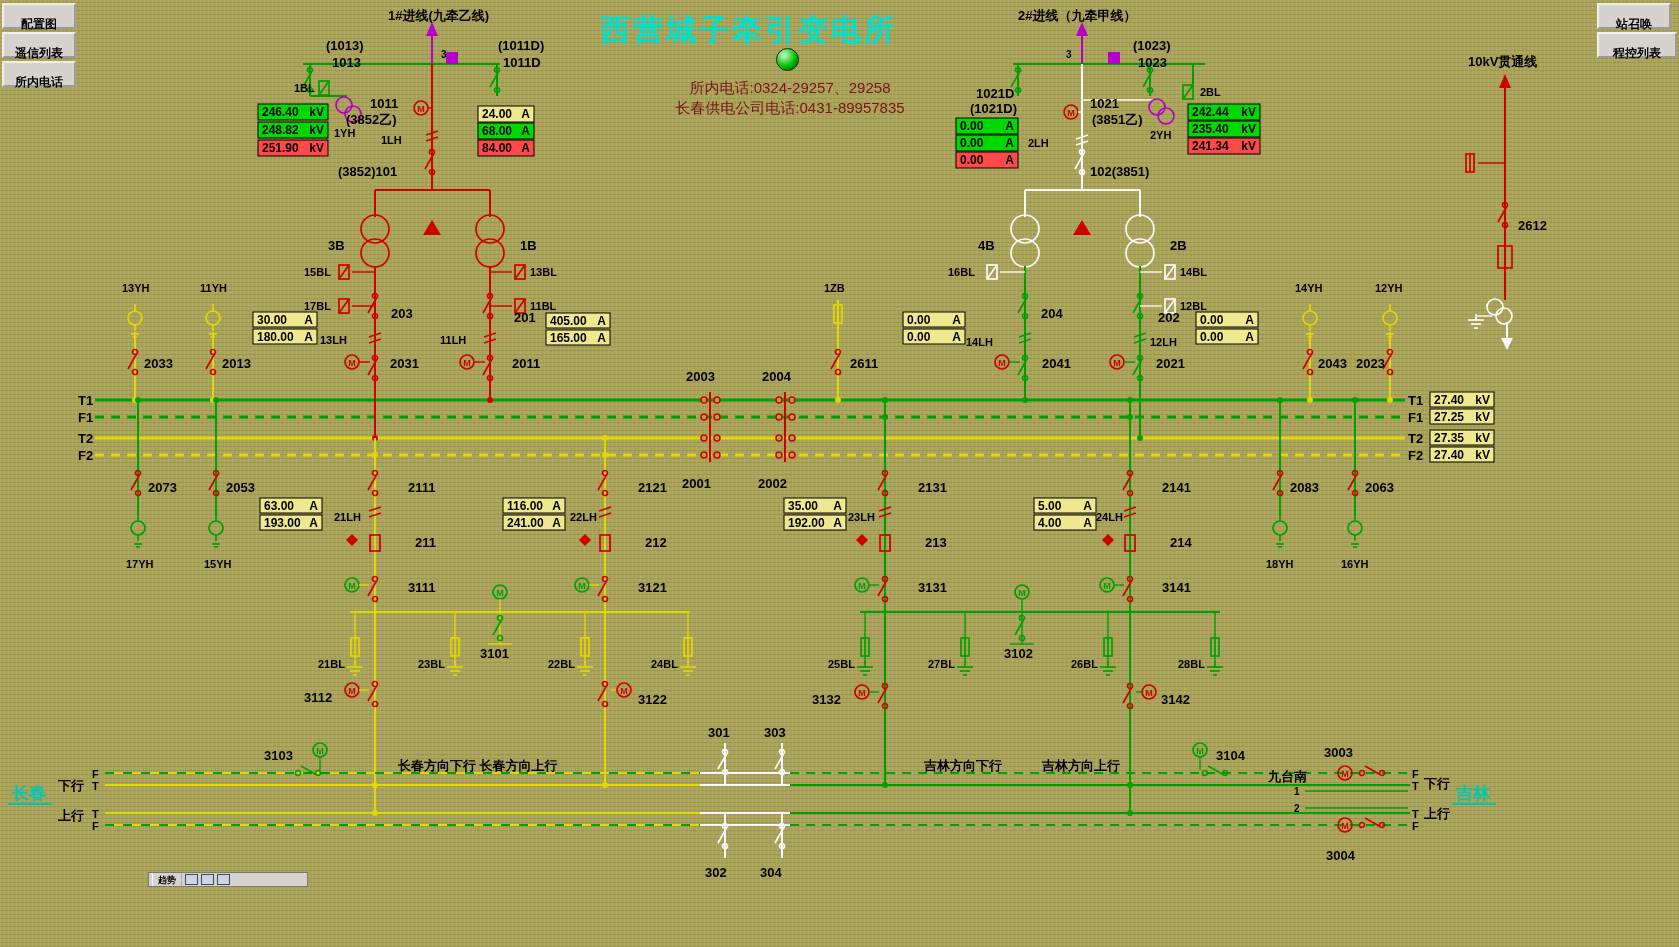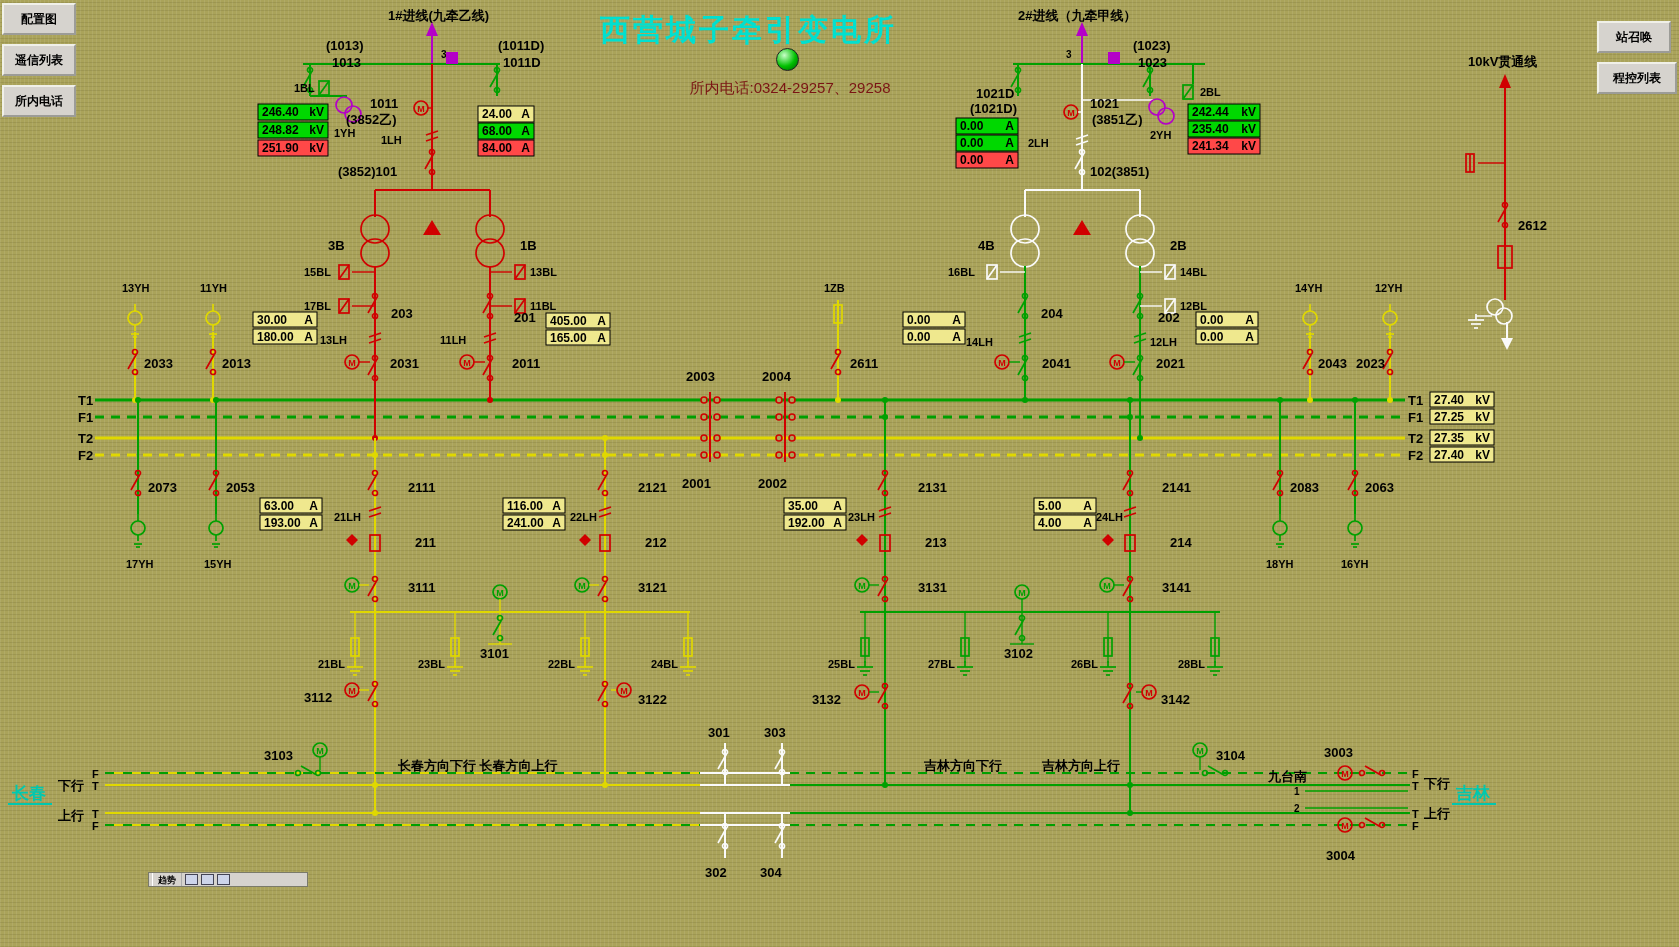--- a/index.html
+++ b/index.html
@@ -32,22 +32,22 @@
   .dashB{stroke-dasharray:9 9;stroke-dashoffset:9}
   .box{stroke:#000;stroke-width:1}
   .bgG{fill:#00d800}.bgR{fill:#ff4848}.bgY{fill:#efe88e}
   .c-red{color:#d00000}.c-grn{color:#00a000}.c-yel{color:#e0d800}.c-wht{color:#fafafa}.c-pur{color:#b400c8}
   .jr{fill:#d00000}.jg{fill:#00a000}.jy{fill:#e0d800}
   .or{stroke:#d00000;stroke-width:1.6;fill:#aaa35a}
   defs g line,defs g circle,defs g rect,defs g polygon{stroke:currentColor;fill:none;stroke-width:1.7}
   #dia polygon,#tri polygon{fill:currentColor;stroke:none}
   
   .btn-col{position:absolute;z-index:5}
-  .btn{display:block;width:74px;height:32px;margin-bottom:9px;background:#d6d3ce;
-    border:2px outset #f0f0e8;font:bold 12px "Liberation Sans",sans-serif;color:#000;padding:1px;cursor:pointer}
+  .btn{display:block;width:74px;height:24px;margin-bottom:3px;background:#d6d3ce;
+    border:2px outset #f0f0e8;font:bold 12px "Liberation Sans",sans-serif;color:#000;padding:11px;cursor:pointer}
   .btn.wide{width:80px}
   .page-title{position:absolute;left:600px;top:10px;width:380px;text-align:left;
     font-size:30px;font-weight:bold;color:#00e0d0;letter-spacing:3px;z-index:4}
   .indicator{position:absolute;left:776px;top:48px;width:21px;height:21px;border-radius:50%;
     background:radial-gradient(circle at 35% 30%,#c8ffc8,#00c000 55%,#005800);border:1px solid #222;z-index:4}
   .phones{position:absolute;left:590px;top:78px;width:400px;text-align:center;z-index:4;
     font-size:15px;font-weight:normal;color:#7a1414;line-height:20px}
   .mini-toolbar{position:absolute;left:148px;top:872px;width:152px;height:13px;background:#d6d3ce;
     border:1px solid #7a7a6a;display:flex;align-items:center;gap:3px;padding:0 3px;overflow:hidden;z-index:5}
   .mt-btn{font:bold 9px "Liberation Sans",sans-serif;background:#d6d3ce;border:1px outset #fff;
@@ -56,29 +56,30 @@
 </style>
 </head>
 <body>
 
 <div class="btn-col" style="left:2px;top:3px">
   <button class="btn">配置图</button>
   <button class="btn">遥信列表</button>
   <button class="btn">所内电话</button>
 </div>
 
-<div class="btn-col" style="right:2px;top:21px">
+<div class="btn-col" style="right:2px;top:3px">
   <button class="btn">站召唤</button>
   <button class="btn wide">程控列表</button>
 </div>
 
 <div class="page-title">西营城子牵引变电所</div>
 <div class="indicator"></div>
 <div class="phones">
   <div>所内电话:0324-29257、29258</div>
+  <div>长春供电公司电话:0431-89957835</div>
 </div>
 
 <svg id="diagram" width="1679" height="947" viewBox="0 0 1679 947">
 <defs>
   <g id="disc">
         <circle cx="0" cy="-10" r="2.5"></circle>
         <line x1="1.5" y1="-8" x2="-7" y2="7"></line>
         <circle cx="0" cy="10" r="2.5"></circle>
       </g>
   <g id="brk">

